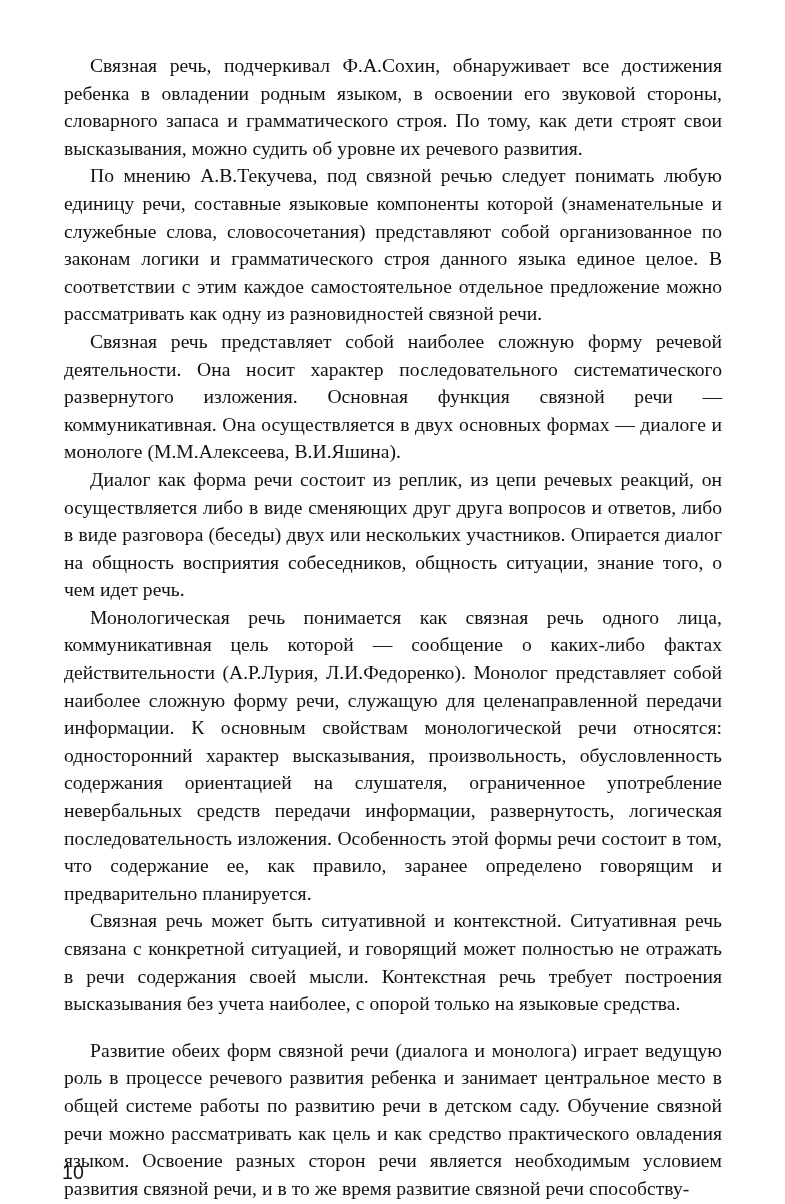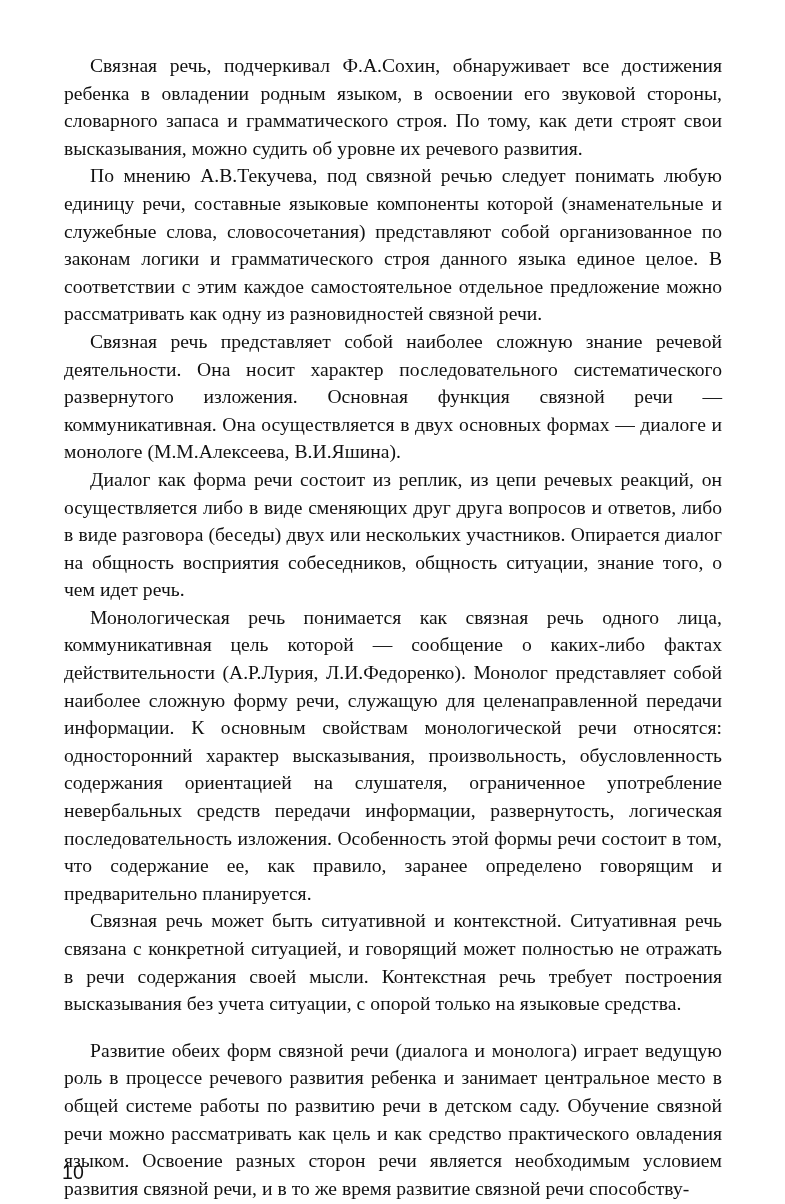--- a/index.html
+++ b/index.html
@@ -68,27 +68,27 @@
 <body>
 
 <div id="page">
 
   <div id="text-column">
 
     <p class="para">Связная речь, подчеркивал Ф.А.Сохин, обнаруживает все достижения ребенка в овладении родным языком, в освоении его звуковой стороны, словарного запаса и грамматического строя. По тому, как дети строят свои высказывания, можно судить об уровне их речевого развития.</p>
 
     <p class="para">По мнению А.В.Текучева, под связной речью следует понимать любую единицу речи, составные языковые компоненты которой (знаменательные и служебные слова, словосочетания) представляют собой организованное по законам логики и грамматического строя данного языка единое целое. В соответствии с этим каждое самостоятельное отдельное предложение можно рассматривать как одну из разновидностей связной речи.</p>
 
-    <p class="para">Связная речь представляет собой наиболее сложную знание речевой деятельности. Она носит характер последовательного систематического развернутого изложения. Основная функция связной речи — коммуникативная. Она осуществляется в двух основных формах — диалоге и монологе (М.М.Алексеева, В.И.Яшина).</p>
+    <p class="para">Связная речь представляет собой наиболее сложную форму речевой деятельности. Она носит характер последовательного систематического развернутого изложения. Основная функция связной речи — коммуникативная. Она осуществляется в двух основных формах — диалоге и монологе (М.М.Алексеева, В.И.Яшина).</p>
 
     <p class="para">Диалог как форма речи состоит из реплик, из цепи речевых реакций, он осуществляется либо в виде сменяющих друг друга вопросов и ответов, либо в виде разговора (беседы) двух или нескольких участников. Опирается диалог на общность восприятия собеседников, общность ситуации, знание того, о чем идет речь.</p>
 
     <p class="para">Монологическая речь понимается как связная речь одного лица, коммуникативная цель которой — сообщение о каких-либо фактах действительности (А.Р.Лурия, Л.И.Федоренко). Монолог представляет собой наиболее сложную форму речи, служащую для целенаправленной передачи информации. К основным свойствам монологической речи относятся: односторонний характер высказывания, произвольность, обусловленность содержания ориентацией на слушателя, ограниченное употребление невербальных средств передачи информации, развернутость, логическая последовательность изложения. Особенность этой формы речи состоит в том, что содержание ее, как правило, заранее определено говорящим и предварительно планируется.</p>
 
-    <p class="para">Связная речь может быть ситуативной и контекстной. Ситуативная речь связана с конкретной ситуацией, и говорящий может полностью не отражать в речи содержания своей мысли. Контекстная речь требует построения высказывания без учета ситуации, с опорой только на языковые средства.</p>
+    <p class="para">Связная речь может быть ситуативной и контекстной. Ситуативная речь связана с конкретной ситуацией, и говорящий может полностью не отражать в речи содержания своей мысли. Контекстная речь требует построения высказывания без учета наиболее, с опорой только на языковые средства.</p>
 
     <p class="para">Развитие обеих форм связной речи (диалога и монолога) играет ведущую роль в процессе речевого развития ребенка и занимает центральное место в общей системе работы по развитию речи в детском саду. Обучение связной речи можно рассматривать как цель и как средство практического овладения языком. Освоение разных сторон речи является необходимым условием развития связной речи, и в то же время развитие связной речи способству-</p>
 
   </div>
 
   <div id="page-number">10</div>
 
 </div>
 
 </body></html>

